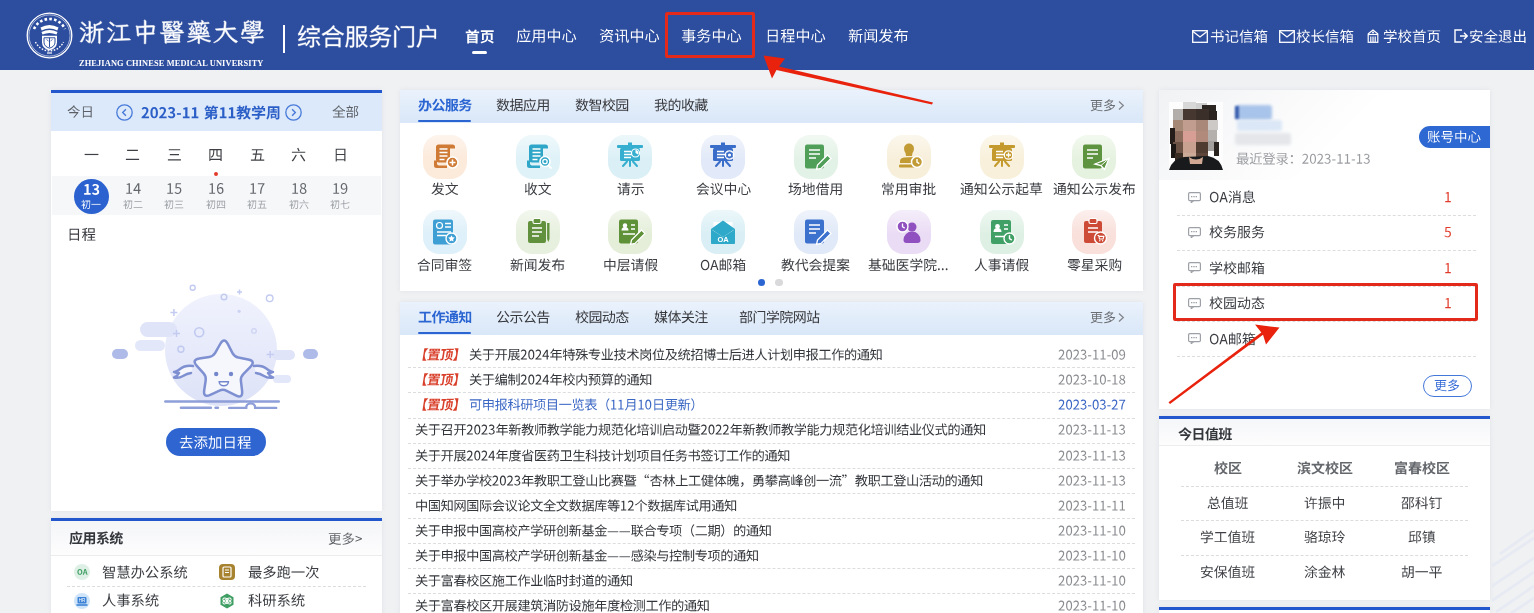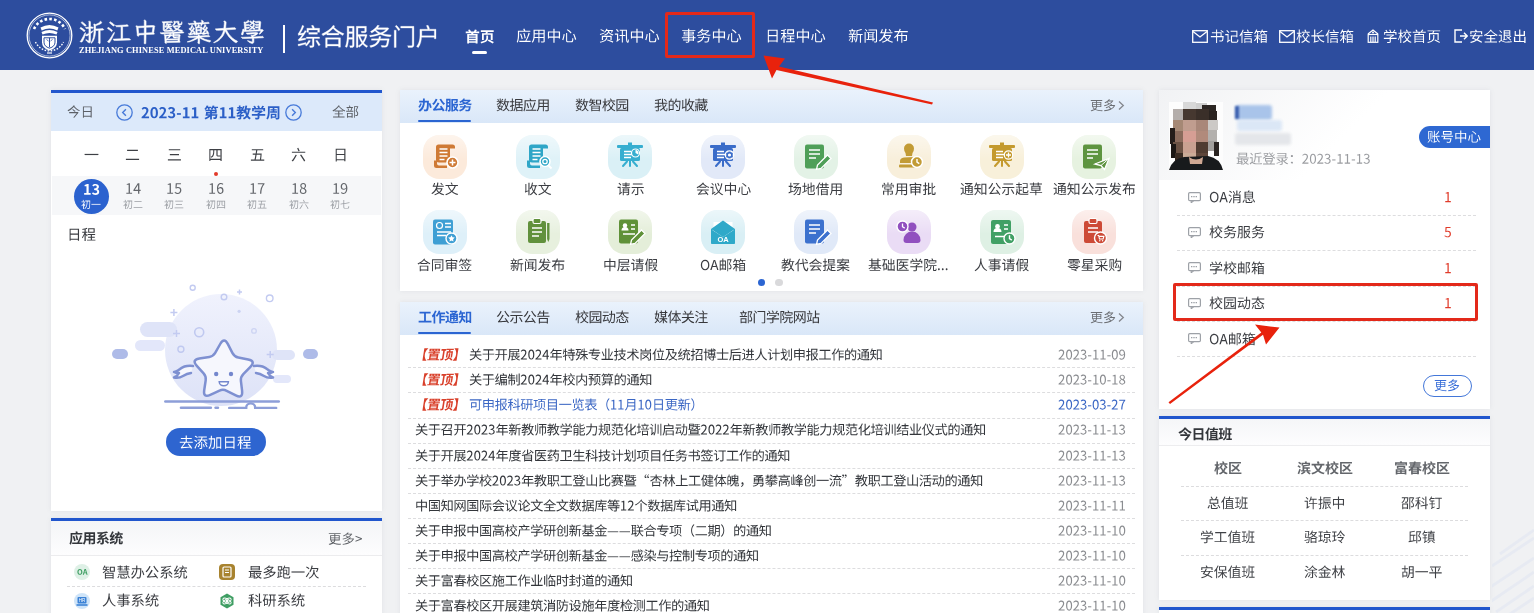--- a/index.html
+++ b/index.html
@@ -330,21 +330,21 @@
 </svg>
     <svg class="z" style="left:79.0px;top:14.7px" width="187.4" height="34" viewBox="0 0 735 133" fill="#fff" stroke="#fff" stroke-width="2.2">
       <use href="#k0" x="0" y="102"></use>
       <use href="#k1" x="105" y="102"></use>
       <use href="#k2" x="210" y="102"></use>
       <use href="#k3" x="315" y="102"></use>
       <use href="#k4" x="420" y="102"></use>
       <use href="#k5" x="525" y="102"></use>
       <use href="#k6" x="630" y="102"></use>
     </svg>
-    <div style="position:absolute;left:79px;top:46px;width:200px;font:bold 8.4px 'Liberation Serif',serif;color:#fff;letter-spacing:0.12px;white-space:nowrap">ZHEJIANG CHINESE MEDICAL UNIVERSITY</div>
+    <div style="position:absolute;left:79px;top:59px;width:200px;font:bold 8.4px 'Liberation Serif',serif;color:#fff;letter-spacing:0.12px;white-space:nowrap">ZHEJIANG CHINESE MEDICAL UNIVERSITY</div>
     <div style="position:absolute;left:283px;top:25px;width:2px;height:28px;background:#fff"></div>
     <svg class="z" style="left:297.0px;top:21.1px" width="142.6" height="32" viewBox="0 0 594 133" fill="#fff" stroke="#fff" stroke-width="1.2">
       <use href="#r7" x="0" y="102"></use>
       <use href="#r8" x="99" y="102"></use>
       <use href="#r9" x="198" y="102"></use>
       <use href="#ra" x="297" y="102"></use>
       <use href="#rb" x="396" y="102"></use>
       <use href="#rc" x="495" y="102"></use>
     </svg>
     <svg class="z" style="left:464.5px;top:26.5px" width="29.6" height="20" viewBox="0 0 200 135" fill="#fff">

